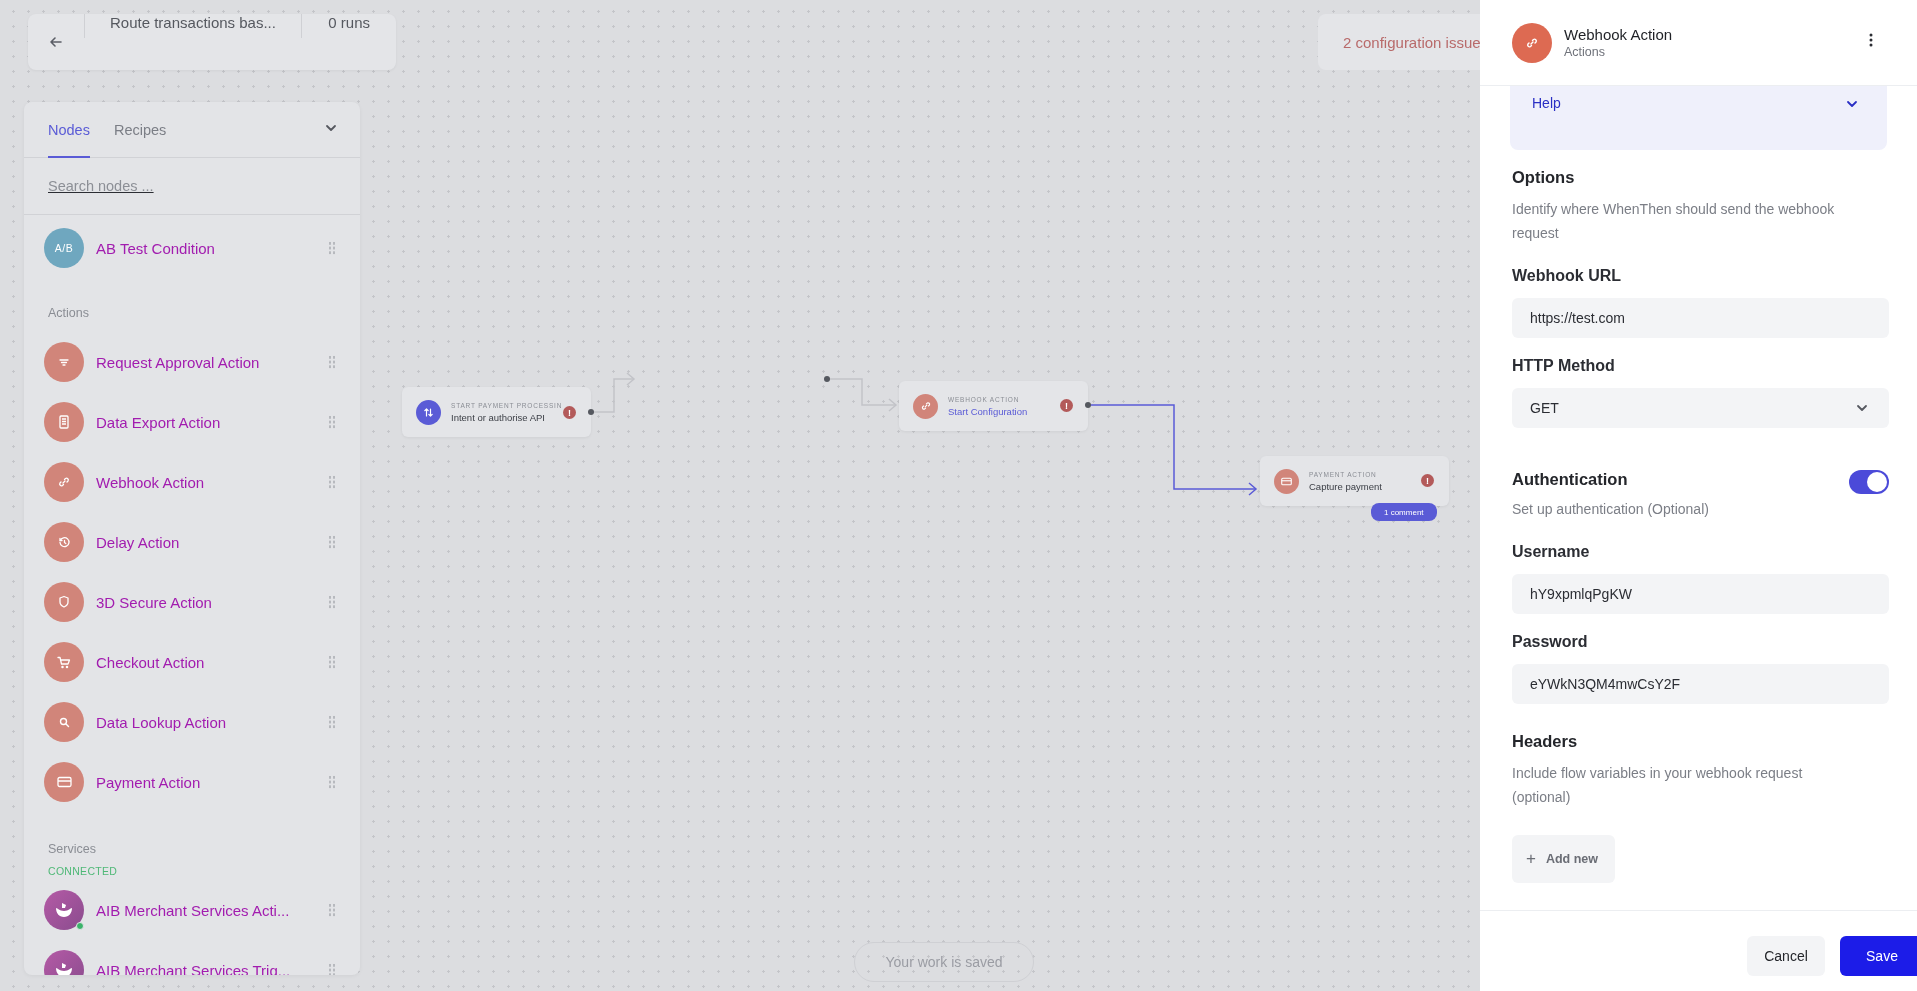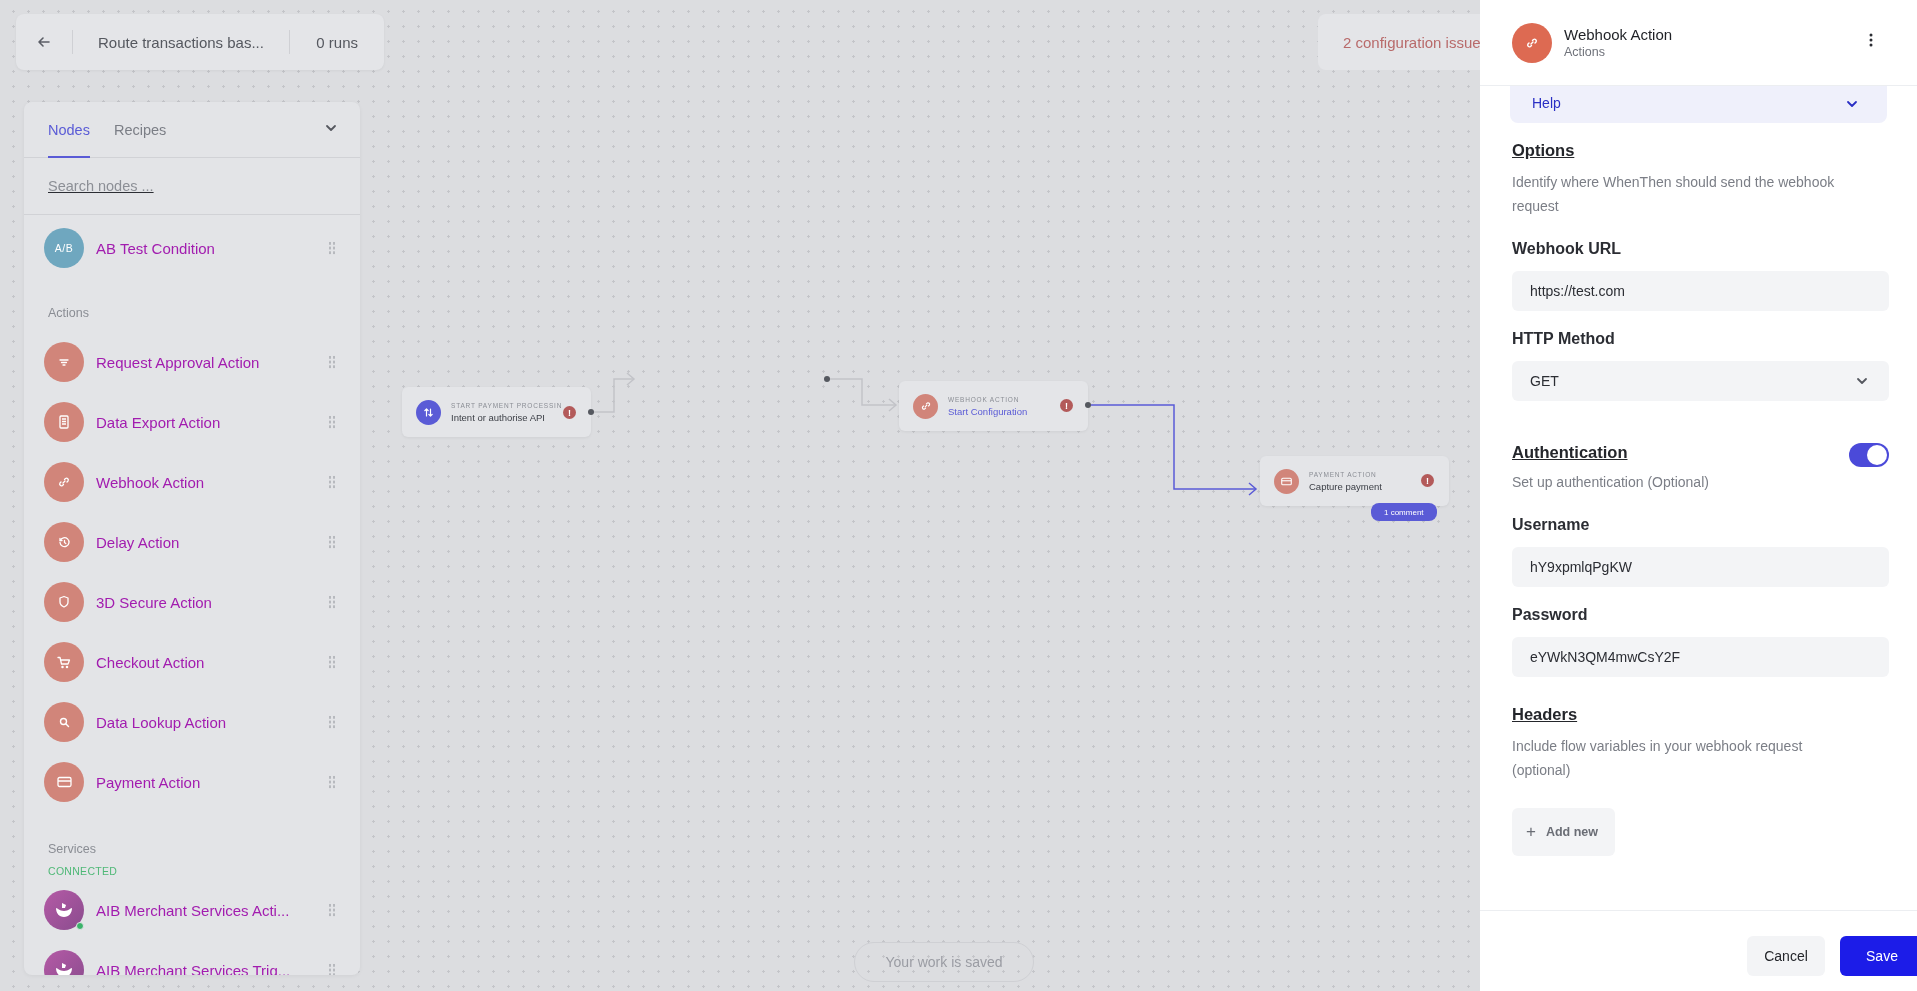--- a/index.html
+++ b/index.html
@@ -12,24 +12,24 @@
   }
   .canvas {
     position: absolute; left: 0; top: 0; width: 1480px; height: 991px;
     background-color: #dcdde0;
     background-image: radial-gradient(circle, #c4c5c9 1px, transparent 1.2px);
     background-size: 15px 15px;
     background-position: 6px 4px;
   }
   
   .topbar {
-    position: absolute; left: 16px; top: 14px; width: 368px; height: 56px;
+    position: absolute; left: 28px; top: 14px; width: 368px; height: 56px;
     background: #e4e5e8; border-radius: 8px;
     box-shadow: 0 1px 3px rgba(0,0,0,0.05);
-    display: flex; align-items: center;
+    display: flex; align-items: flex-start;
   }
   .topbar .back { width: 56px; height: 56px; display: flex; align-items: center; justify-content: center; color: #5b5e66; }
   .topbar .sep { width: 1px; height: 24px; background: #cfd0d4; }
   .topbar .title { flex: 1; padding-left: 25px; font-size: 15px; color: #55585f; white-space: nowrap; }
   .topbar .runs { padding: 0 26px; font-size: 15px; color: #55585f; }
 
   
   .issues {
     position: absolute; left: 1318px; top: 14px; width: 200px; height: 56px;
     background: #e4e5e8; border-radius: 8px;
@@ -89,24 +89,24 @@
   .side-panel {
     position: absolute; left: 1480px; top: 0; width: 437px; height: 991px; background: #fff;
   }
   .sp-header { height: 86px; border-bottom: 1px solid #eceef1; display: flex; align-items: center; padding-left: 32px; position: relative; }
   .sp-header .ico { width: 40px; height: 40px; border-radius: 50%; background: #dd6a52; display: flex; align-items: center; justify-content: center; color: #fff; }
   .sp-header .titles { margin-left: 12px; }
   .sp-header .t1 { font-size: 15px; color: #1f2126; }
   .sp-header .t2 { font-size: 12.5px; color: #6f727a; margin-top: 2px; }
   .sp-header .menu { position: absolute; right: 44px; top: 32px; color: #2b2d33; }
   .sp-body { padding: 0 28px 0 32px; }
-  .help-box { background: #eff0fb; border-radius: 0 0 8px 8px; height: 37px; display: flex; align-items: flex-start; justify-content: space-between; padding: 5px 28px 0 22px; margin-right: 0; width: 377px; }
+  .help-box { background: #eff0fb; border-radius: 0 0 8px 8px; height: 64px; display: flex; align-items: flex-start; justify-content: space-between; padding: 5px 28px 0 22px; margin-right: 0; width: 377px; }
   .help-box .lbl { font-size: 14px; color: #2a2fc4; margin-top: 4px; }
   .help-box .chev { color: #2a2fc4; margin-top: 6px; }
-  .sec-title { font-size: 16.5px; font-weight: bold; color: #24262b; text-decoration: underline; }
+  .sec-title { font-size: 16.5px; font-weight: bold; color: #24262b; }
   .sec-desc { font-size: 14px; color: #7b7e86; line-height: 24px; }
   .field-label { font-size: 16px; font-weight: bold; color: #2b2d33; }
   .field {
     width: 377px; height: 40px; background: #f3f4f6; border-radius: 6px; border: none;
     font-size: 14px; color: #2b2d33; padding-left: 18px; display: flex; align-items: center;
     font-family: "Liberation Sans", sans-serif; outline: none;
   }
   .select { position: relative; }
   .select .chev { position: absolute; right: 20px; top: 13px; color: #55585f; }
   .toggle { position: absolute; width: 40px; height: 24px; border-radius: 12px; background: #4b4ad9; }

